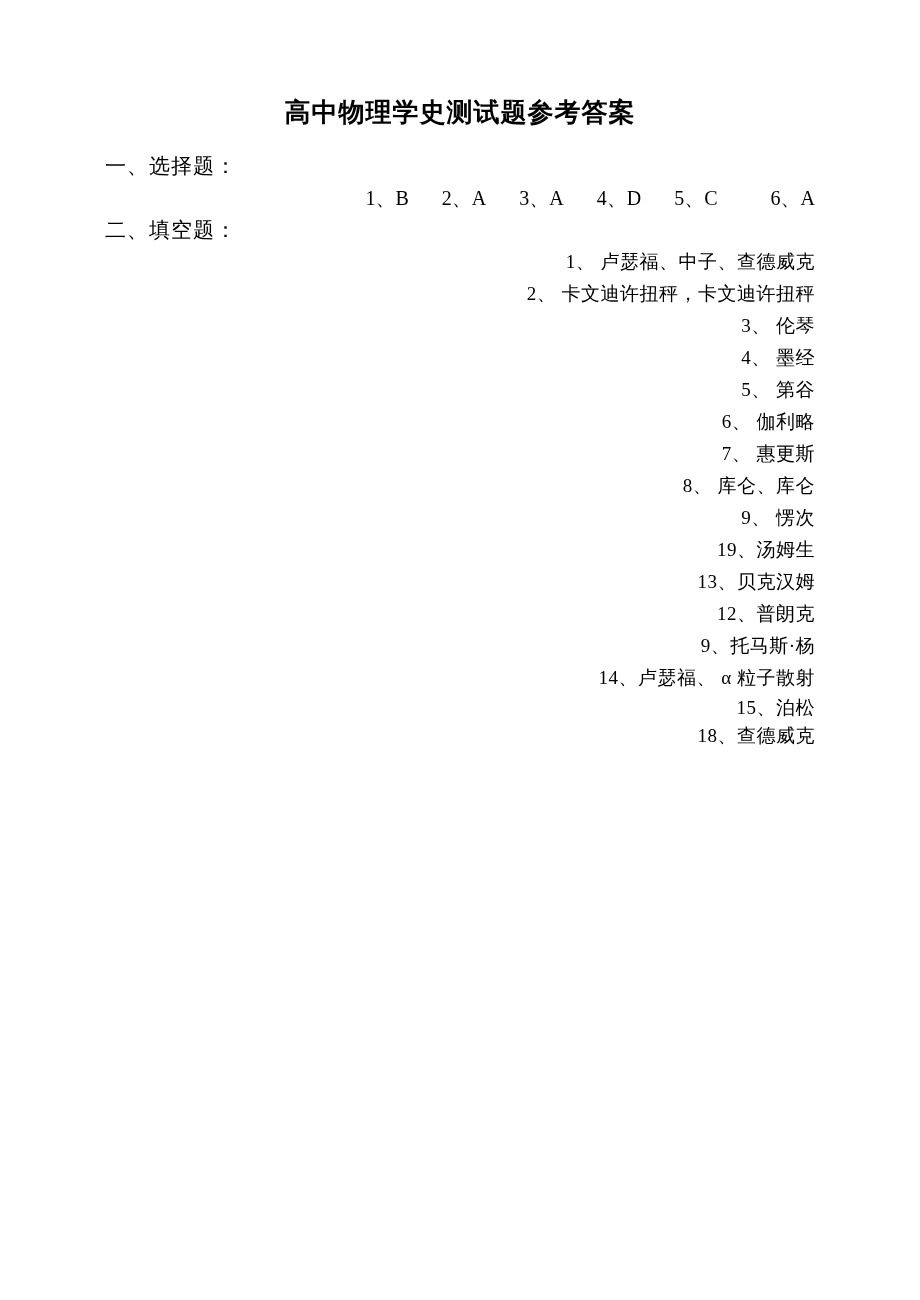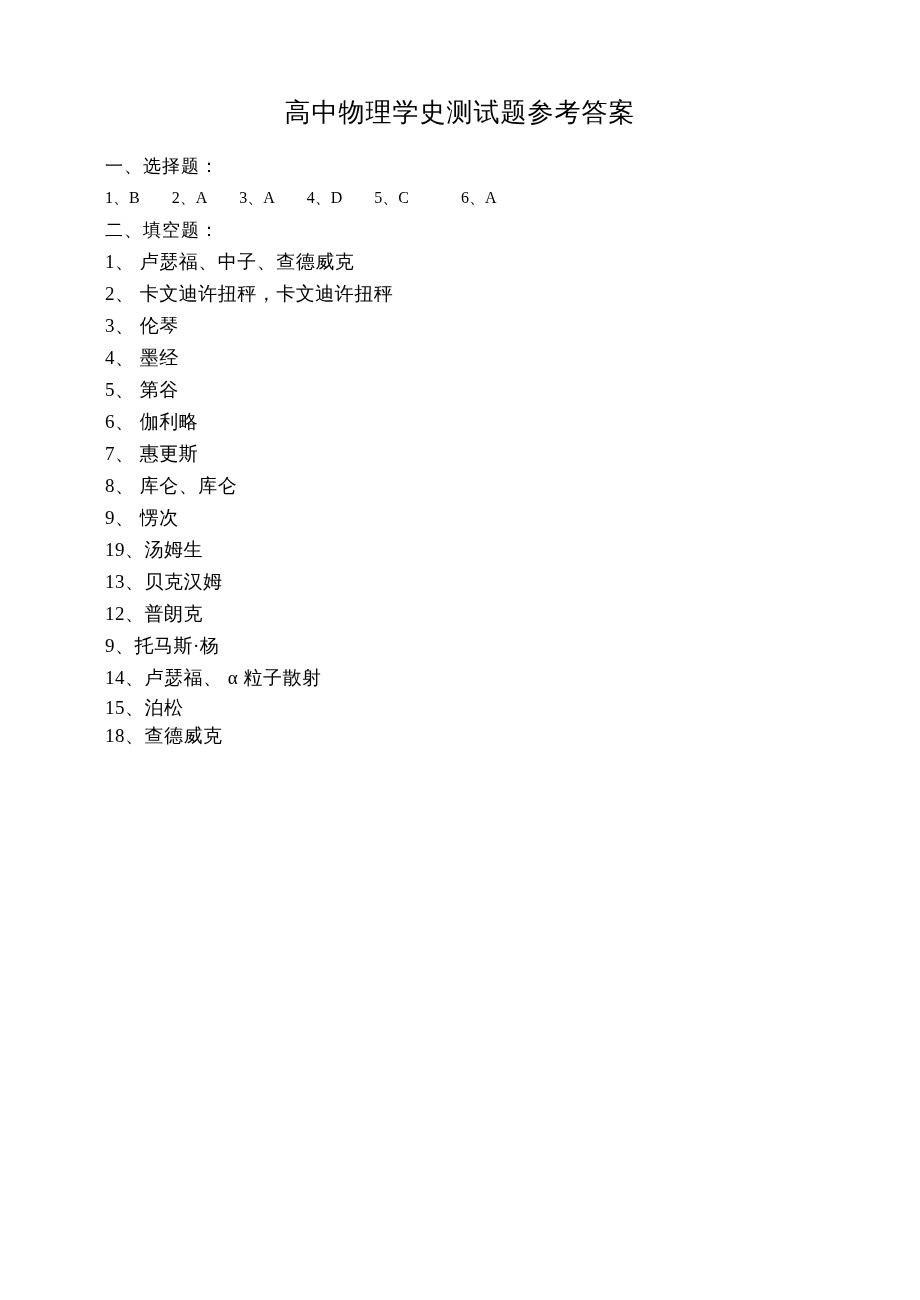--- a/index.html
+++ b/index.html
@@ -11,43 +11,45 @@
       width: 920px;
       height: 1300px;
       background: #ffffff;
       font-family: "SimSun", "宋体", serif;
       color: #000000;
       padding: 95px 105px 0 105px;
     }
     .title {
       text-align: center;
       font-size: 26px;
-      font-weight: normal;
+      font-weight: bold;
       margin-bottom: 20px;
       letter-spacing: 1px;
     }
     .section-header {
-      font-size: 18px;
+      font-size: 21px;
       line-height: 32px;
       letter-spacing: 1px;
     }
     .choice-row {
-      font-size: 16px;
+      font-size: 20px;
       line-height: 32px;
+      text-align: right;
     }
     .choice-item {
       display: inline-block;
     }
     .choice-item + .choice-item {
       margin-left: 28px;
     }
     .fill-item {
       font-size: 19px;
       line-height: 32px;
       letter-spacing: 0.5px;
+      text-align: right;
     }
     .fill-item.tight {
       line-height: 28px;
     }
     .num-label {
       display: inline;
     }
     .latin {
       font-family: "Times New Roman", serif;
     }

